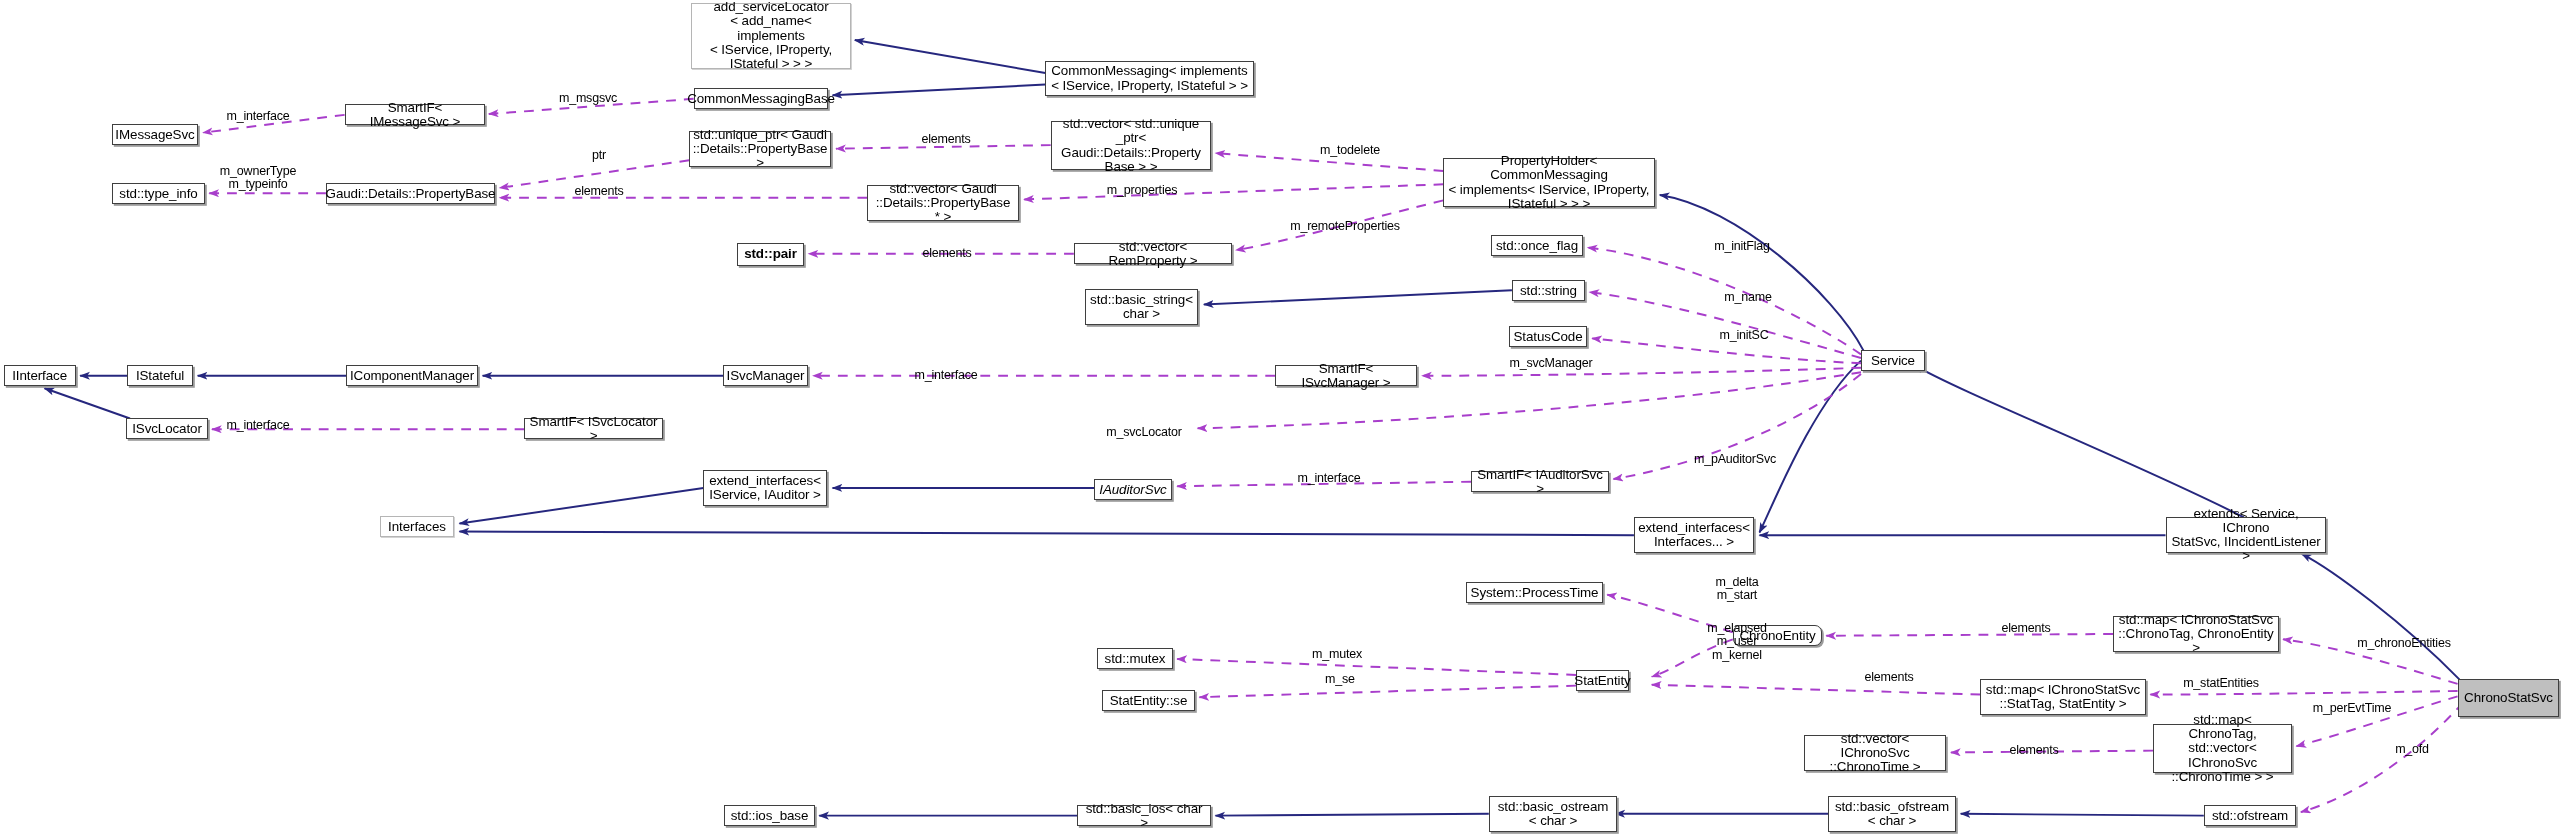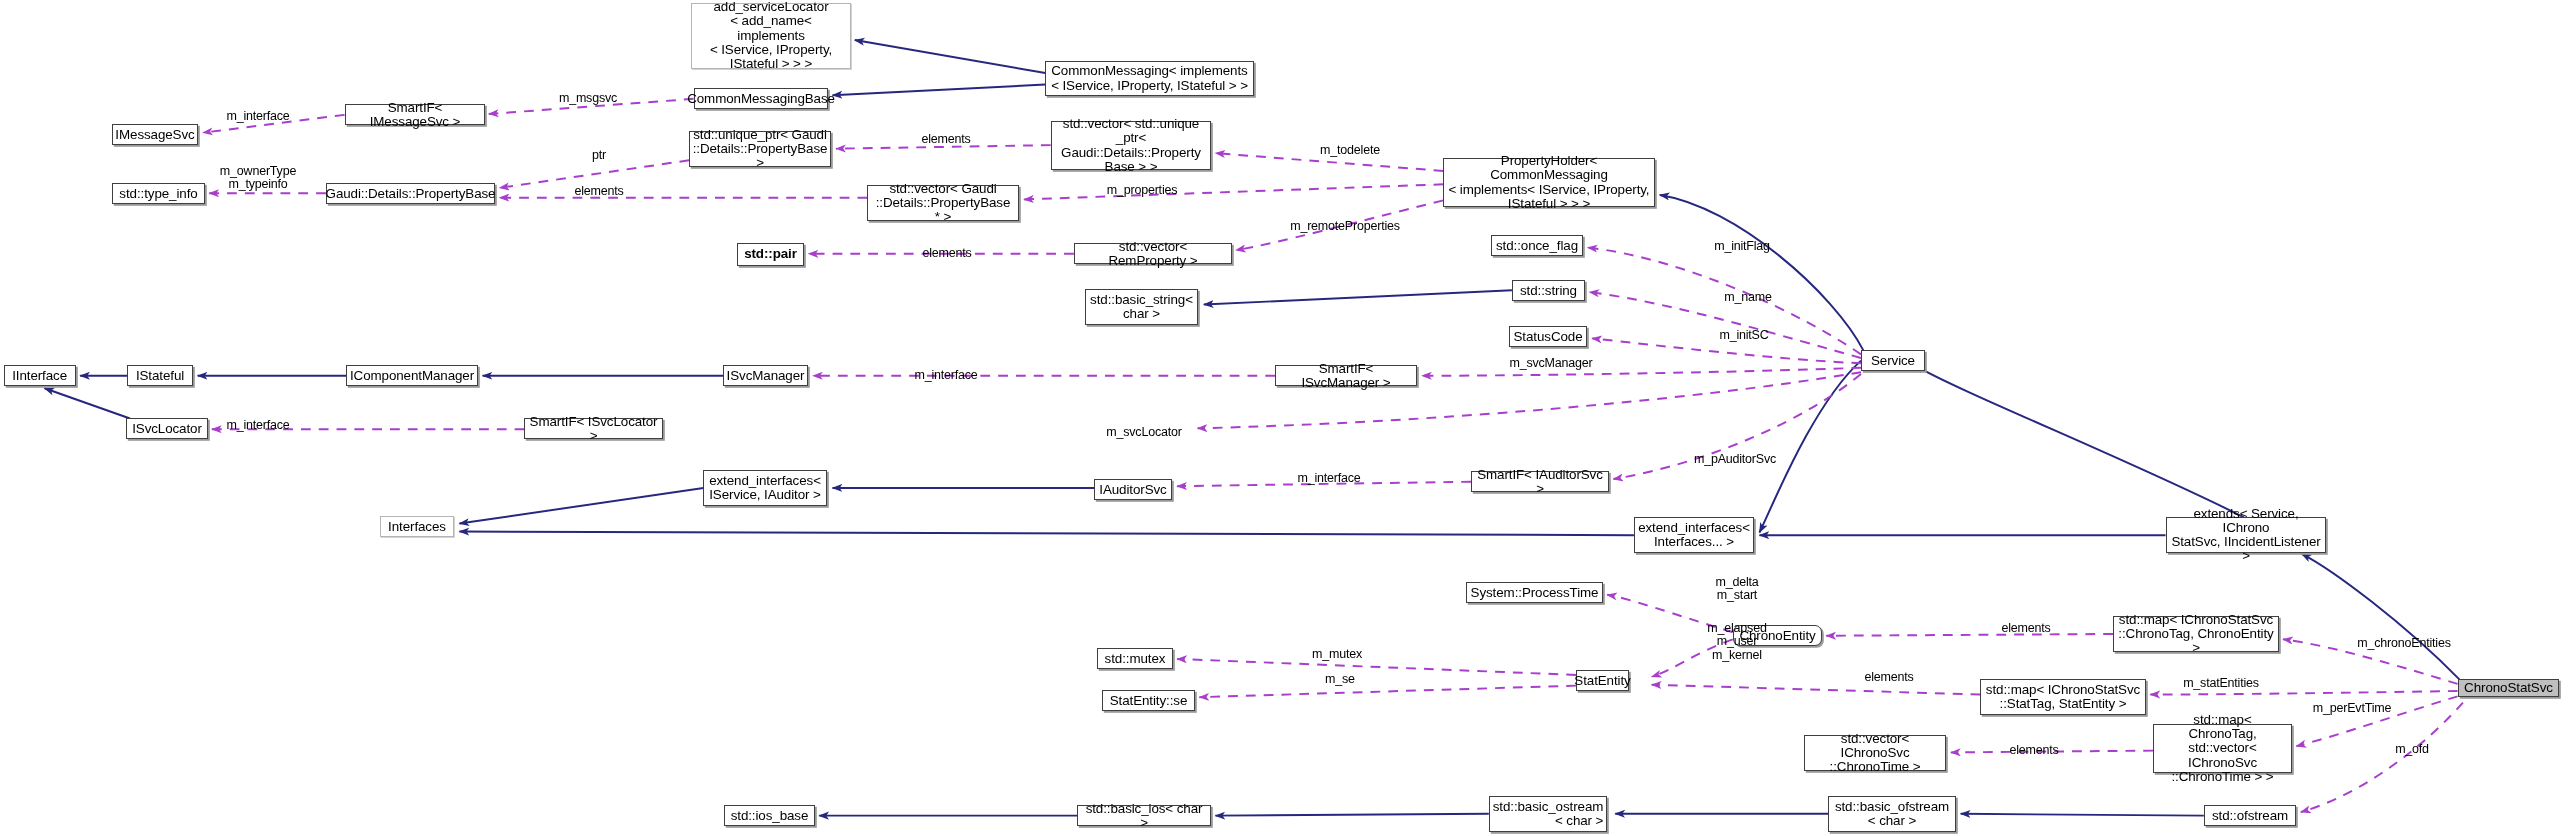--- a/index.html
+++ b/index.html
@@ -211,45 +211,45 @@
       <div class="node" style="left: 1861px; top: 350px; width: 64px; height: 21.4px;">Service</div>
       <div class="node" style="left: 3.6px; top: 365px; width: 72px; height: 21.4px;">IInterface</div>
       <div class="node" style="left: 127px; top: 365px; width: 66px; height: 21.4px;">IStateful</div>
       <div class="node" style="left: 346px; top: 365px; width: 132px; height: 21.4px;">IComponentManager</div>
       <div class="node" style="left: 723px; top: 365px; width: 85px; height: 21.4px;">ISvcManager</div>
       <div class="node" style="left: 1275px; top: 365px; width: 142px; height: 21.4px;">SmartIF&lt; ISvcManager &gt;</div>
       <div class="node" style="left: 126px; top: 418px; width: 82px; height: 21.4px;">ISvcLocator</div>
       <div class="node" style="left: 524px; top: 418px; width: 139px; height: 21.4px;">SmartIF&lt; ISvcLocator &gt;</div>
       <div class="node" style="left: 703px; top: 470px; width: 124px; height: 36px;">extend_interfaces&lt;
 IService, IAuditor &gt;</div>
-      <div class="node" style="left: 1094px; top: 479px; width: 78px; height: 21.4px;">IAuditorSvc</div>
+      <div class="node" style="left: 1094px; top: 479px; width: 78px; height: 21.4px; font-style: italic;">IAuditorSvc</div>
       <div class="node" style="left: 1471px; top: 471px; width: 138px; height: 21.4px;">SmartIF&lt; IAuditorSvc &gt;</div>
       <div class="node thin-border" style="left: 380px; top: 516px; width: 74px; height: 21.4px;">Interfaces</div>
       <div class="node" style="left: 1634px; top: 517px; width: 120px; height: 36px;">extend_interfaces&lt;
 Interfaces... &gt;</div>
       <div class="node" style="left: 2166px; top: 517px; width: 160px; height: 36px;">extends&lt; Service, IChrono
 StatSvc, IIncidentListener &gt;</div>
       <div class="node" style="left: 1466px; top: 582px; width: 137px; height: 21.4px;">System::ProcessTime</div>
       <div class="node" style="left: 1733px; top: 625px; width: 89px; height: 21.4px; border-radius: 7px;">ChronoEntity</div>
       <div class="node" style="left: 2113px; top: 616px; width: 166px; height: 36px;">std::map&lt; IChronoStatSvc
 ::ChronoTag, ChronoEntity &gt;</div>
       <div class="node" style="left: 1097px; top: 648px; width: 76px; height: 21.4px;">std::mutex</div>
       <div class="node" style="left: 1576px; top: 670px; width: 53px; height: 21.4px;">StatEntity</div>
       <div class="node" style="left: 1980px; top: 679px; width: 166px; height: 36px;">std::map&lt; IChronoStatSvc
 ::StatTag, StatEntity &gt;</div>
-      <div class="node current" style="left: 2458px; top: 679px; width: 101px; height: 18px;">ChronoStatSvc</div>
+      <div class="node current" style="left: 2458px; top: 679px; width: 101px; height: 38px;">ChronoStatSvc</div>
       <div class="node" style="left: 1102px; top: 690px; width: 93px; height: 21.4px;">StatEntity::se</div>
       <div class="node" style="left: 1804px; top: 735px; width: 142px; height: 36px;">std::vector&lt; IChronoSvc
 ::ChronoTime &gt;</div>
       <div class="node" style="left: 2153px; top: 724px; width: 139px; height: 49px;">std::map&lt; ChronoTag,
 std::vector&lt; IChronoSvc
 ::ChronoTime &gt; &gt;</div>
       <div class="node" style="left: 724px; top: 805px; width: 91px; height: 21.4px;">std::ios_base</div>
       <div class="node" style="left: 1077px; top: 805px; width: 134px; height: 21.4px;">std::basic_ios&lt; char &gt;</div>
-      <div class="node" style="left: 1489px; top: 796px; width: 118px; height: 36px; text-align: right;">std::basic_ostream
+      <div class="node" style="left: 1489px; top: 796px; width: 128px; height: 36px;">std::basic_ostream
 &lt; char &gt;</div>
       <div class="node" style="left: 1828px; top: 796px; width: 128px; height: 36px;">std::basic_ofstream
 &lt; char &gt;</div>
       <div class="node" style="left: 2204px; top: 805px; width: 92px; height: 21.4px;">std::ofstream</div>
     </div>
   <div id="label-layer">
       <div class="edge-label" style="left: 588px; top: 99px;">m_msgsvc</div>
       <div class="edge-label" style="left: 258px; top: 117px;">m_interface</div>
       <div class="edge-label" style="left: 946px; top: 140px;">elements</div>
       <div class="edge-label" style="left: 1350px; top: 151px;">m_todelete</div>

